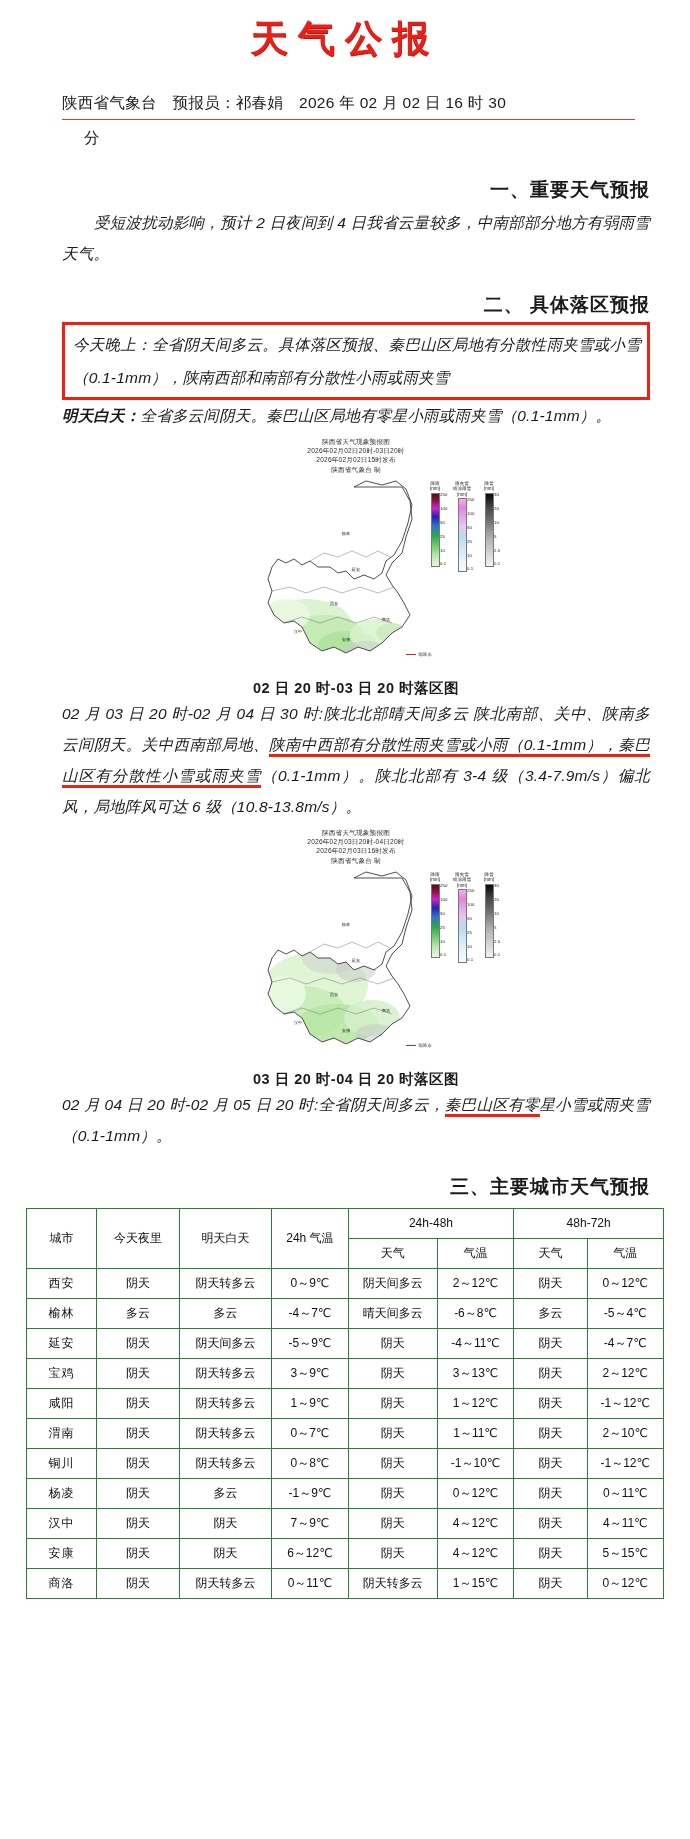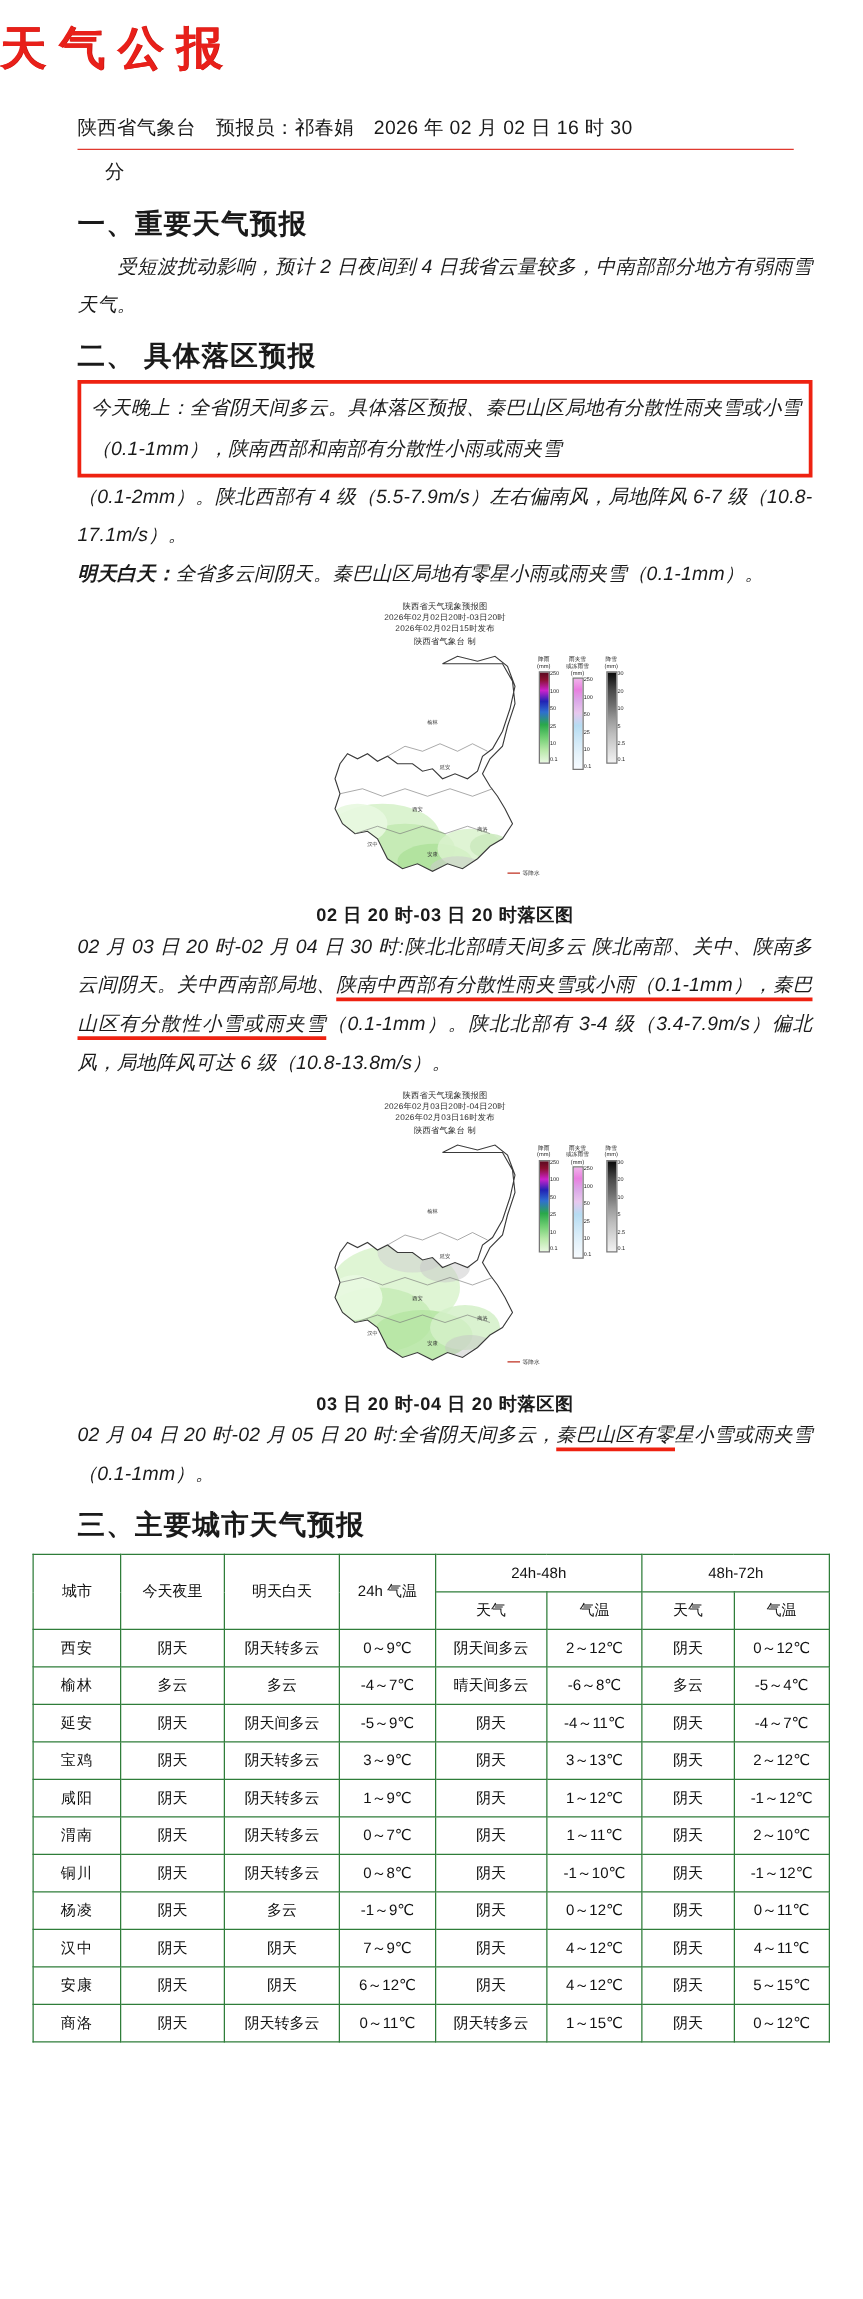--- a/index.html
+++ b/index.html
@@ -15,21 +15,21 @@
   .page {
     width: 690px;
     min-height: 1839px;
     position: relative;
     padding: 0;
     background: #fff;
   }
 
   
   .doc-title {
-    text-align: left;
+    text-align: center;
     color: #e8201a;
     font-size: 37px;
     font-weight: bold;
     letter-spacing: 10px;
     padding: 14px 0 10px 0;
     margin: 0;
     text-shadow: 0.5px 0.5px 0 #c4120d;
   }
 
   
@@ -47,24 +47,25 @@
   .byline-tail {
     font-size: 15.5px;
     line-height: 32px;
     padding: 2px 0 0 22px;
     display: block;
   }
 
   
   .body-block { padding: 0 40px 0 62px; }
   h2.section {
-    font-size: 22px;
+    font-size: 19px;
     font-weight: bold;
-    margin: 10px 0 4px 0;
+    margin: 23px 0 4px 0;
     letter-spacing: 1px;
+    text-align: right;
   }
   p.para {
     font-size: 15.5px;
     line-height: 31px;
     margin: 0;
     text-align: justify;
     letter-spacing: 0.2px;
     font-style: italic;
   }
   p.indent { text-indent: 32px; }
@@ -225,21 +226,20 @@
 
     <h2 class="section">一、重要天气预报</h2>
     <p class="para indent">受短波扰动影响，预计 2 日夜间到 4 日我省云量较多，中南部部分地方有弱雨雪天气。</p>
 
     <h2 class="section">二、 具体落区预报</h2>
 
     <div class="redbox">
       <p class="para">今天晚上：全省阴天间多云。具体落区预报、秦巴山区局地有分散性雨夹雪或小雪（0.1-1mm），陕南西部和南部有分散性小雨或雨夹雪</p>
     </div>
 
-    <p class="para after-box">（0.1-2mm）。陕北西部有 4 级（5.5-7.9m/s）左右偏南风，局地阵风 6-7 级（10.8-17.1m/s）。</p>
 
     <p class="para"><span class="bold">明天白天：</span><span>全省多云间阴天。秦巴山区局地有零星小雨或雨夹雪（0.1-1mm）。</span></p>
 
     <figure class="map-fig">
       <div class="map-canvas">
         <div class="map-head">
           <div>陕西省天气现象预报图</div>
           <div>2026年02月02日20时-03日20时</div>
           <div>2026年02月02日15时发布</div>
           <div>陕西省气象台 制</div>

